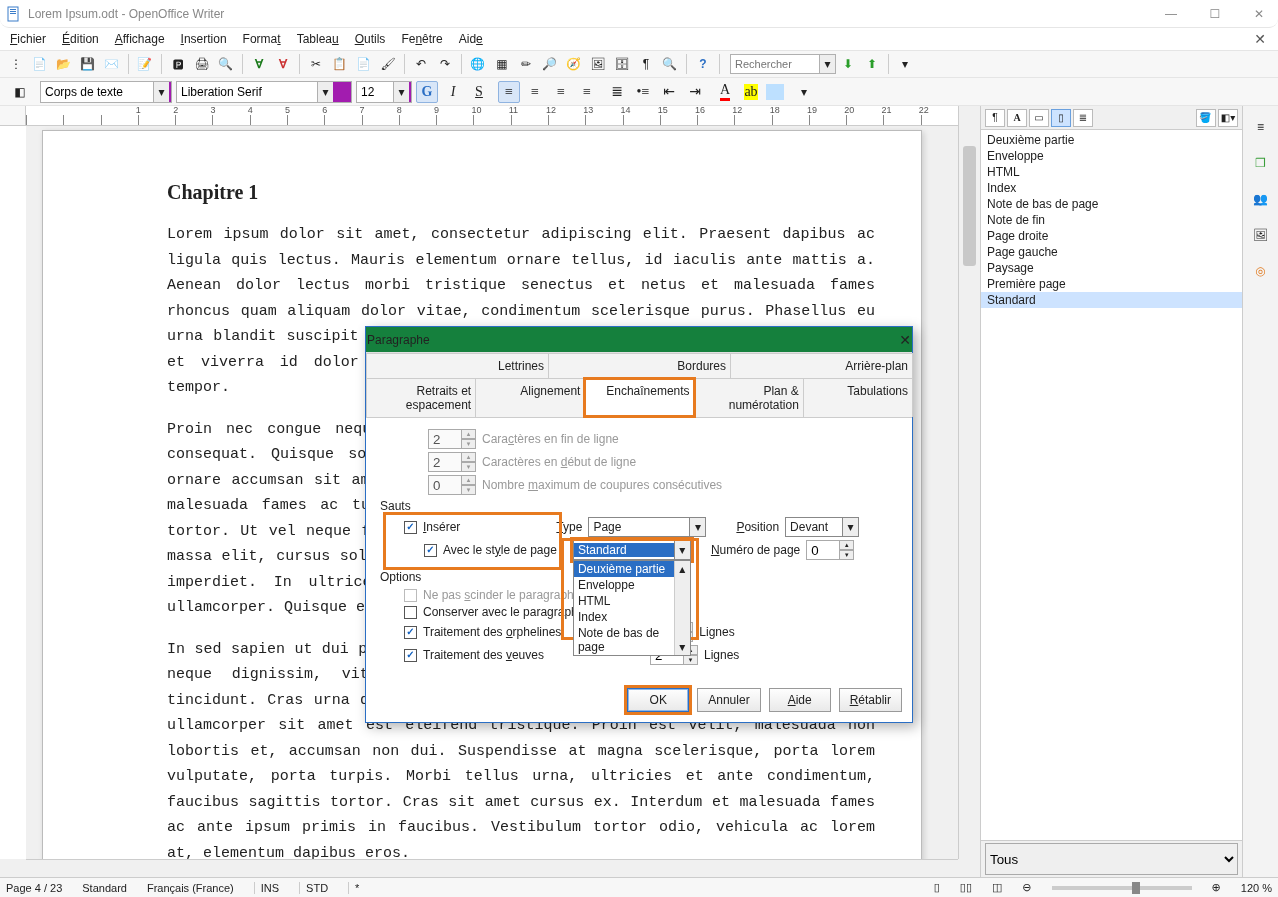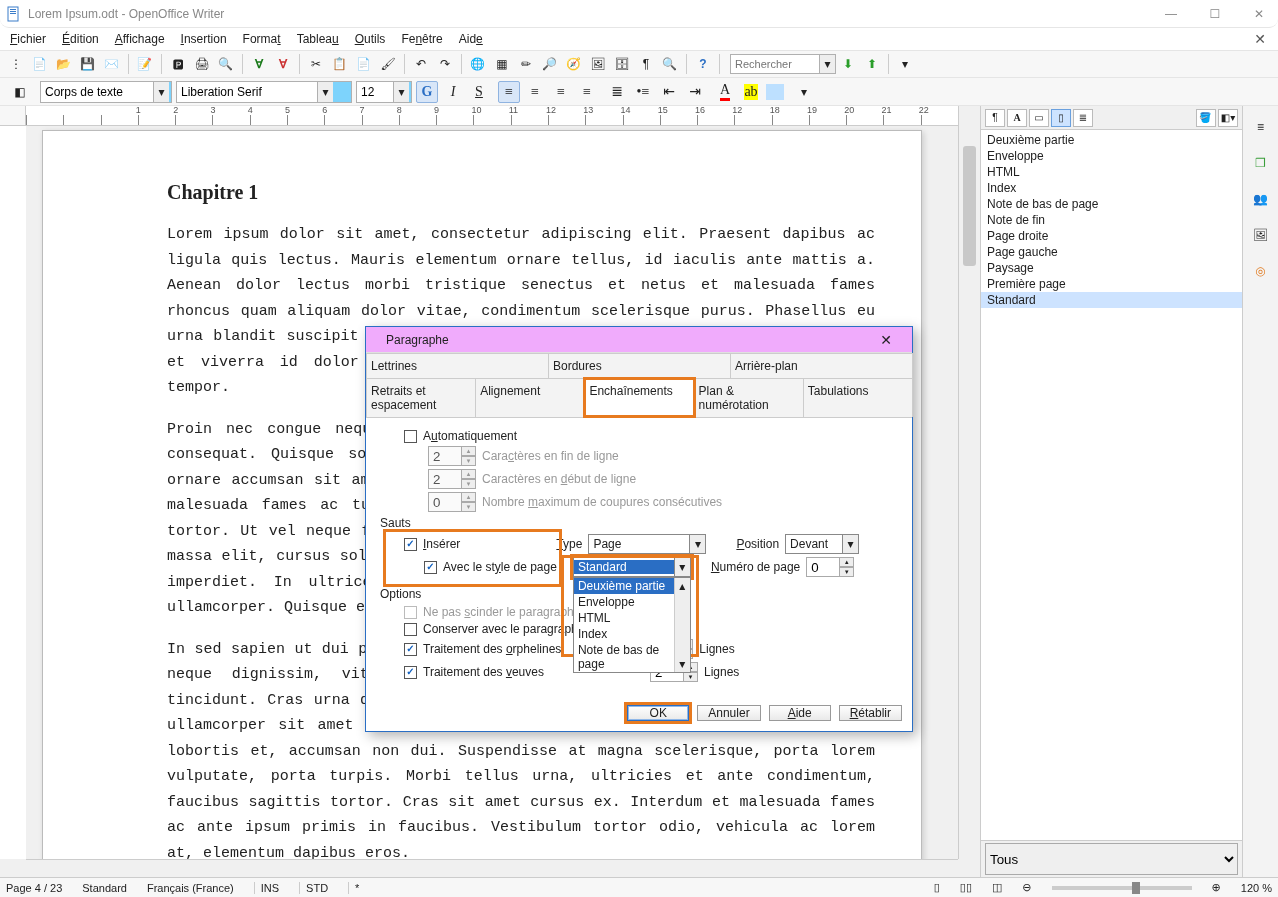--- a/index.html
+++ b/index.html
@@ -17,21 +17,21 @@
   
   .toolbar { height:28px; display:flex; align-items:center; padding:0 4px; border-top:1px solid #e5e5e5; border-bottom:1px solid #e5e5e5; background:#f7f7f7; }
   .toolbar .sep { width:1px; height:20px; background:#ccc; margin:0 4px; }
   .tool-icon { width:22px; height:22px; display:flex; align-items:center; justify-content:center; border:1px solid transparent; border-radius:2px; margin:0 1px; }
   .search-box { margin-left:6px; display:flex; align-items:center; }
   .search-box input { height:20px; width:90px; border:1px solid #b0b0b0; padding:0 4px; font-size:11px; }
   .search-box .dd { border:1px solid #b0b0b0; border-left:none; height:20px; width:16px; display:flex; align-items:center; justify-content:center; background:#eee; }
   
   .fmtbar { height:28px; display:flex; align-items:center; padding:0 4px 0 8px; border-bottom:1px solid #e5e5e5; background:#f7f7f7; gap:4px; }
   .fmtbar select, .fmtbar .combo { height:22px; border:1px solid #b0b0b0; font-size:12px; }
-  .combo { display:flex; align-items:flex-end; background:#7dd3fc; }
+  .combo { display:flex; align-items:flex-end; background:#a21caf; }
   .combo input { border:none; height:20px; padding:0 4px; font-size:12px; }
   .combo .dd { width:16px; height:20px; border-left:1px solid #b0b0b0; background:#eee; display:flex; align-items:center; justify-content:center; }
   .fmtbar .fmtbtn { width:22px; height:22px; display:flex; align-items:center; justify-content:center; border:1px solid transparent; font-family:"Times New Roman",serif; font-size:14px; }
   .fmtbar .fmtbtn.active { background:#d8e6f8; border:1px solid #8fb3e0; border-radius:2px; }
   
   .main-area { display:flex; height:calc(897px - 28px - 22px - 28px - 28px - 20px); position:relative; }
   .doc-wrapper { flex:1; position:relative; background:#f0f0f0; overflow:hidden; }
   .ruler-corner { position:absolute; left:0; top:0; width:26px; height:20px; background:#f7f7f7; border-right:1px solid #ccc; border-bottom:1px solid #ccc; }
   .h-ruler { position:absolute; left:26px; right:22px; top:0; height:20px; background:#fff; border-bottom:1px solid #ccc; font-size:9px; color:#555; display:flex; align-items:flex-end; overflow:hidden; }
   .h-ruler .tick { position:relative; width:37.8px; border-left:1px solid #888; height:10px; }
@@ -56,25 +56,25 @@
   
   .right-strip { width:36px; border-left:1px solid #ccc; background:#f3f3f3; display:flex; flex-direction:column; align-items:center; gap:10px; padding:8px 0; }
   .right-strip .ricon{ width:26px; height:26px; border-radius:4px; display:flex; align-items:center; justify-content:center;}
   
   .statusbar { height:20px; border-top:1px solid #ccc; background:#f7f7f7; display:flex; align-items:center; font-size:11px; padding:0 6px; gap:20px; }
   .statusbar .grow{flex:1;}
   .zoom-slider { width:140px; height:4px; background:#ccc; position:relative; }
   .zoom-slider .knob{ position:absolute; top:-4px; left:80px; width:8px; height:12px; background:#888;}
   
   .dialog { position:absolute; left:365px; top:220px; width:548px; background:#fff; border:1px solid #2a6ec4; box-shadow:4px 4px 12px rgba(0,0,0,0.3); }
-  .dialog-title { height:26px; display:flex; align-items:center; padding:0 20px; font-size:12px; background:#f0abfc; border-bottom:1px solid #e0e0e0; }
+  .dialog-title { height:26px; display:flex; align-items:center; padding:0 1px; font-size:12px; background:#15803d; border-bottom:1px solid #e0e0e0; }
   .dialog-title .close { margin-left:auto; cursor:pointer; font-size:14px; }
   .tabstrip { display:flex; border-bottom:1px solid #ccc; }
   .tabstrip .row { display:flex; flex:1; }
-  .tabstrip .tab { flex:1; text-align:left; padding:5px 4px; border:1px solid #ccc; border-bottom:none; background:#f3f3f3; margin-right:-1px; font-size:12px; }
+  .tabstrip .tab { flex:1; text-align:right; padding:5px 4px; border:1px solid #ccc; border-bottom:none; background:#f3f3f3; margin-right:-1px; font-size:12px; }
   .tabstrip .tab.active { background:#fff; position:relative; z-index:2; }
   .tab-highlight { outline:3px solid #e77a1f; outline-offset:-2px; }
   .dialog-body { padding:8px 14px 12px 14px; }
   .group-label { font-size:12px; margin:4px 0 4px 0; }
   .field-row { display:flex; align-items:center; margin:3px 0; gap:6px; font-size:12px; }
   .field-row.indent { margin-left:24px; }
   .num-spinner { display:flex; }
   .num-spinner input{ width:34px; height:20px; border:1px solid #aaa; text-align:left; padding:0 4px; }
   .num-spinner .spins{ width:14px; display:flex; flex-direction:column; }
   .num-spinner .spins span{ flex:1; border:1px solid #aaa; border-left:none; font-size:7px; display:flex; align-items:center; justify-content:center; background:#eee; }
@@ -84,21 +84,21 @@
   .checkbox.disabled{ border-color:#bbb; }
   .select-ctl { height:20px; border:1px solid #888; display:flex; align-items:center; background:#fff; position:relative; }
   .select-ctl .val{ flex:1; padding:0 4px; }
   .select-ctl .dd{ width:16px; height:100%; border-left:1px solid #888; background:#eee; display:flex; align-items:center; justify-content:center; }
   .orange-box { outline:3px solid #e77a1f; outline-offset:0px; }
   .dd-list { position:absolute; top:19px; left:-1px; right:-1px; background:#fff; border:1px solid #888; z-index:10; }
   .dd-list div{ padding:1px 4px; font-size:12px; }
   .dd-list .hl{ background:#2a6ec4; color:#fff; }
   .dd-scroll{ position:absolute; right:0; top:0; bottom:0; width:16px; background:#eee; border-left:1px solid #ccc; display:flex; flex-direction:column; align-items:center; justify-content:space-between;}
   .dialog-buttons { display:flex; justify-content:flex-end; gap:8px; padding:8px 10px 10px 10px; }
-  .btn { min-width:62px; height:16px; border:1px solid #999; background:linear-gradient(#fefefe,#e9e9e9); font-size:12px; display:flex; align-items:center; justify-content:center; padding:0 10px; }
+  .btn { min-width:62px; height:24px; border:1px solid #999; background:linear-gradient(#fefefe,#e9e9e9); font-size:12px; display:flex; align-items:center; justify-content:center; padding:0 10px; }
   .btn.default{ border:1px solid #2a6ec4; box-shadow:inset 0 0 0 1px #8fb7e8; }
   u.accel{ text-decoration:underline; }
   .cursor-arrow{ position:absolute; width:14px; height:20px; pointer-events:none;}
 </style>
 </head>
 <body>
 
 <div class="titlebar">
   <span class="app-icon">
     <svg viewBox="0 0 16 16" width="16" height="16">
@@ -327,24 +327,20 @@
         <div class="row">
           <div class="tab">Retraits et espacement</div>
           <div class="tab">Alignement</div>
           <div class="tab active tab-highlight">Enchaînements</div>
           <div class="tab">Plan &amp; numérotation</div>
           <div class="tab">Tabulations</div>
         </div>
       </div>
       <div class="dialog-body">
 
-        <div class="field-row indent">
-          <span class="checkbox"></span>
-          <span>A<u class="accel">u</u>tomatiquement</span>
-        </div>
         <div class="field-row indent disabled" style="margin-left:48px">
           <div class="num-spinner">
               <input disabled="" value="2" style="">
               <div class="spins">
                 <span>▴</span>
                 <span>▾</span>
               </div>
             </div>
           <span>Cara<u class="accel">c</u>tères en fin de ligne</span>
         </div>

